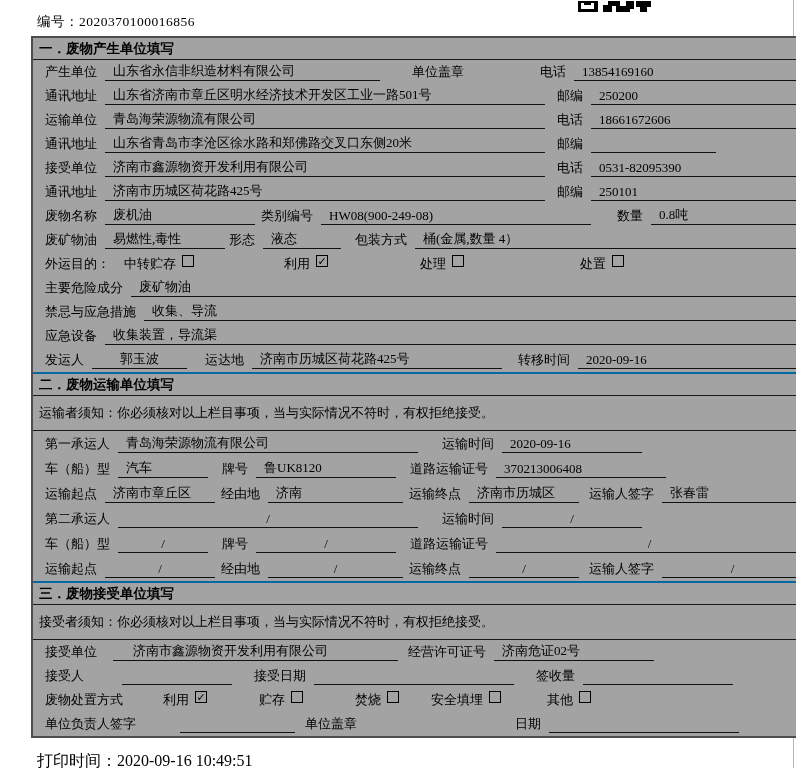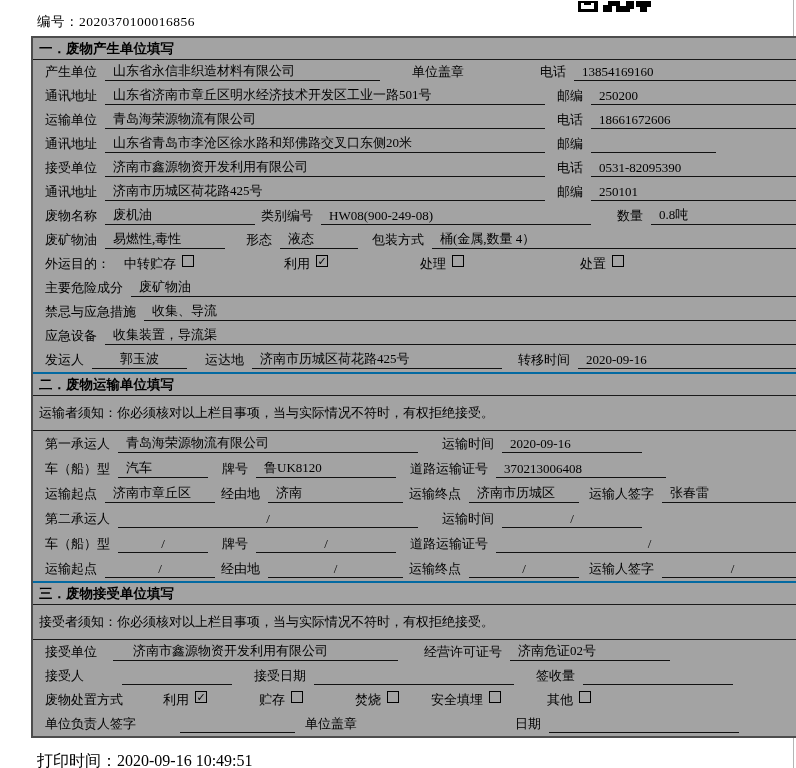--- a/index.html
+++ b/index.html
@@ -123,21 +123,21 @@
       <span class="val" style="width:150px">废机油</span>
       <span class="lab" style="margin-left:6px">类别编号</span>
       <span class="val" style="width:270px">HW08(900-249-08)</span>
       <span class="lab" style="margin-left:26px">数量</span>
       <span class="val fill">0.8吨</span>
     </div>
 
     <div class="row">
       <span class="lab">废矿物油</span>
       <span class="val" style="width:120px">易燃性,毒性</span>
-      <span class="lab" style="margin-left:21px">形态</span>
+      <span class="lab" style="margin-left:4px">形态</span>
       <span class="val" style="width:78px">液态</span>
       <span class="lab" style="margin-left:14px">包装方式</span>
       <span class="val fill">桶(金属,数量 4）</span>
     </div>
 
     <div class="row">
       <span class="lab">外运目的：</span>
       <span class="opt" style="margin-left:6px">
         <span>中转贮存</span>
         <span class="cb"></span>
@@ -246,21 +246,21 @@
   <div class="section3">
     <div class="sec-title">三．废物接受单位填写</div>
     <div class="note-row">
       <span>接受者须知：</span>
       <span>你必须核对以上栏目事项，当与实际情况不符时，有权拒绝接受。</span>
     </div>
 
     <div class="row">
       <span class="lab">接受单位</span>
       <span class="val" style="width:285px;margin-left:8px;padding-left:20px">济南市鑫源物资开发利用有限公司</span>
-      <span class="lab" style="margin-left:26px">经营许可证号</span>
+      <span class="lab" style="margin-left:10px">经营许可证号</span>
       <span class="val" style="width:160px">济南危证02号</span>
     </div>
 
     <div class="row">
       <span class="lab">接受人</span>
       <span class="val" style="width:110px;margin-left:30px"></span>
       <span class="lab" style="margin-left:22px">接受日期</span>
       <span class="val" style="width:200px"></span>
       <span class="lab" style="margin-left:22px">签收量</span>
       <span class="val" style="width:150px"></span>

